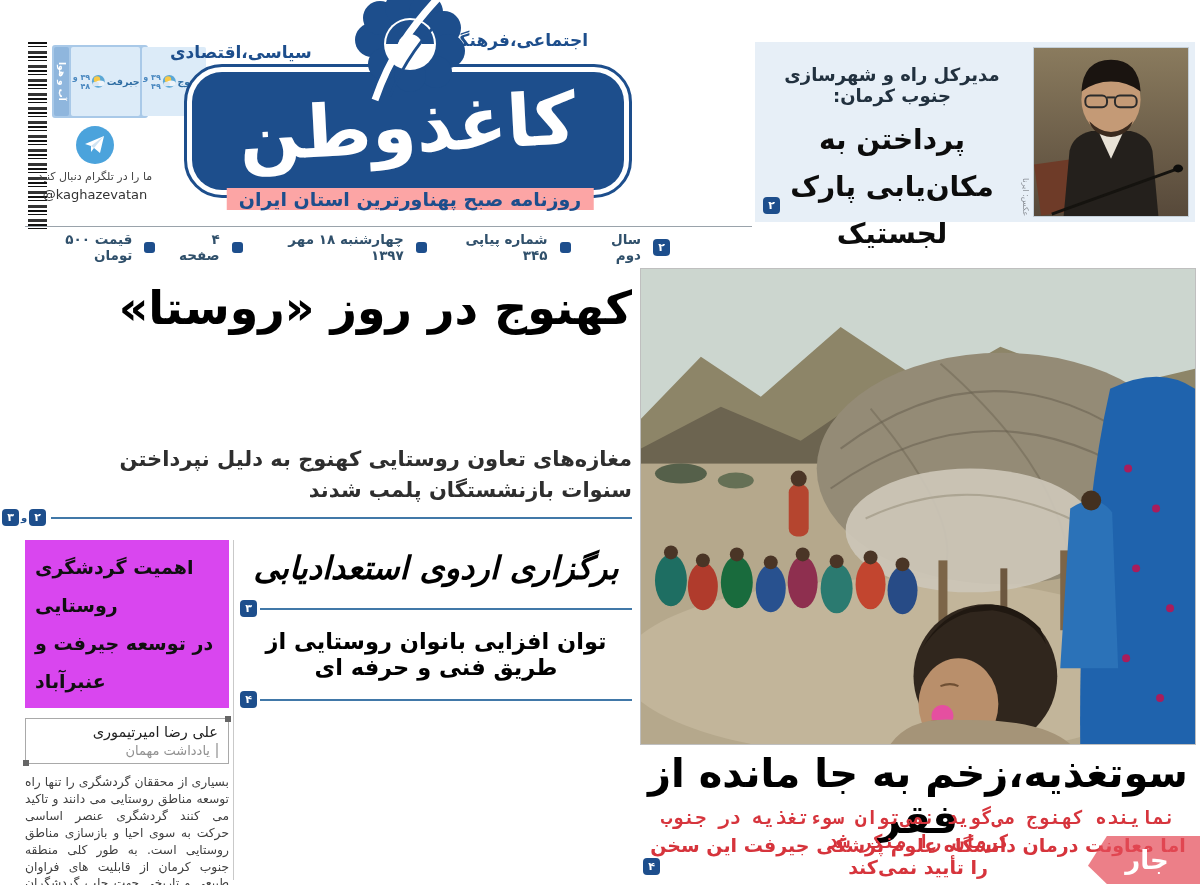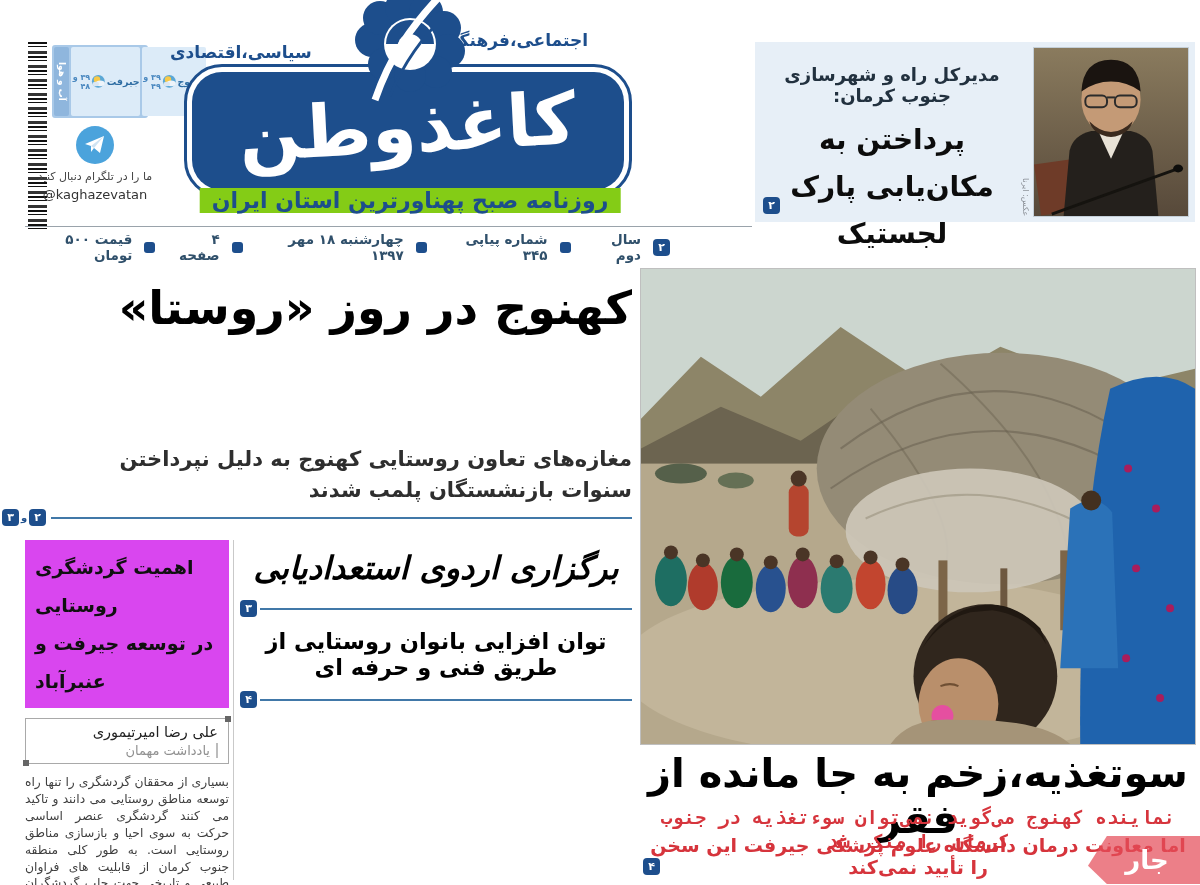--- a/index.html
+++ b/index.html
@@ -26,22 +26,22 @@
 
   .logo-group { position:absolute; left:170px; top:0; width:480px; height:226px; }
   .lbl-politics { position:absolute; left:0; top:42px; font-size:17px; font-weight:bold; color:#1d4e8c; }
   .lbl-social  { position:absolute; right:62px; top:30px; font-size:17px; font-weight:bold; color:#1d4e8c; }
   .logo-flower { position:absolute; left:150px; top:-4px; z-index:3; }
   .logo-box { position:absolute; left:14px; top:64px; width:448px; height:134px; border:3px solid #1d4e8c;
     border-radius:38px; padding:5px; background:#fff; }
   .logo-box .inner { width:100%; height:100%; background:#1d4e8c; border-radius:30px;
     display:flex; align-items:center; justify-content:center; }
   .logo-title { color:#fff; font-size:72px; font-weight:bold; transform:rotate(-3deg) translateY(-4px); letter-spacing:-2px; }
-  .logo-tagline { position:absolute; left:50%; transform:translateX(-50%); top:188px; background:#84cc16; z-index:4;
-    padding:0 12px; font-size:22px; font-weight:bold; color:#1d4e8c; white-space:nowrap; }
+  .logo-tagline { position:absolute; left:50%; transform:translateX(-50%); top:188px; background:#fca5a5; z-index:4;
+    padding:0 12px; font-size:19px; font-weight:bold; color:#1d4e8c; white-space:nowrap; }
 
   .lead-box { position:absolute; left:755px; top:42px; width:440px; height:180px; background:#e7eff7; }
   .lead-photo { position:absolute; right:6px; top:5px; width:156px; height:170px; border:1px solid #c4cfd8; background:#7a6f55; }
   .lead-credit { position:absolute; right:165px; bottom:6px; writing-mode:vertical-rl; font-size:8px; color:#8a8f96; }
   .lead-text { position:absolute; right:178px; left:12px; top:22px; text-align:center; }
   .lead-kicker { font-size:18px; font-weight:bold; color:#22313f; margin-bottom:10px; }
   .lead-head { font-size:28px; font-weight:bold; color:#0c0c0c; line-height:47px;text-align:center; }
   .badge { min-width:17px; height:17px; background:#1d4e8c; border-radius:4px; color:#fff; font-size:11px;
     display:inline-flex; align-items:center; justify-content:center; padding:0 2px; font-weight:bold; }
   .lead-badge { position:absolute; left:8px; bottom:8px; }

